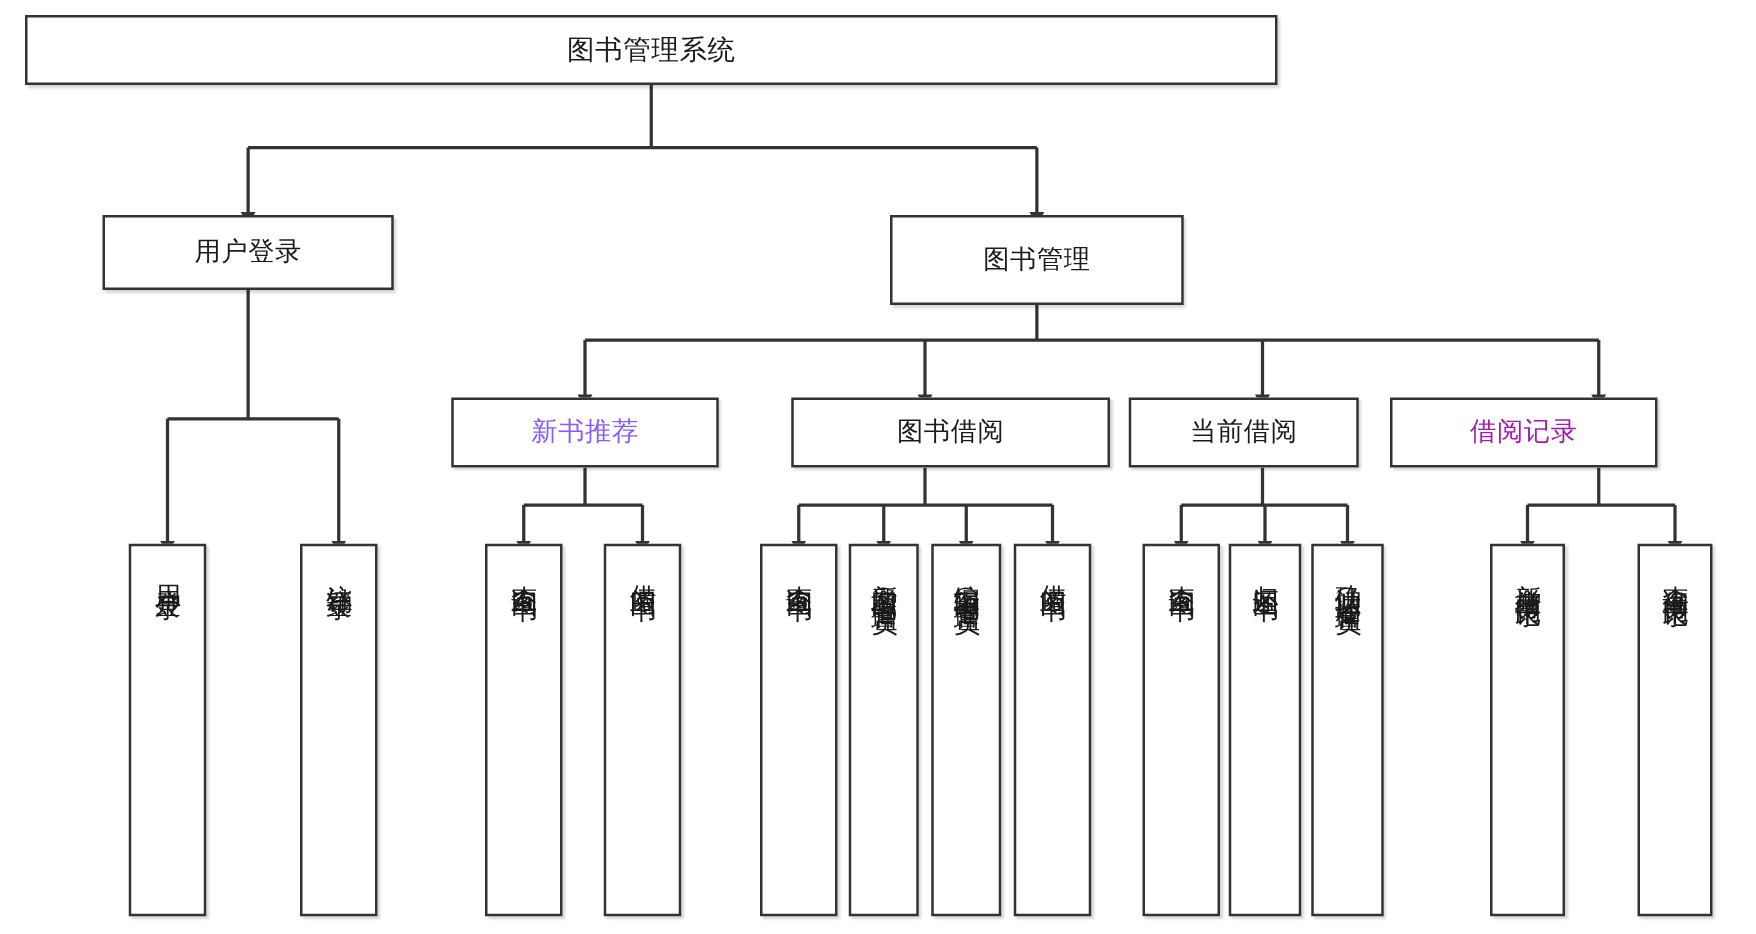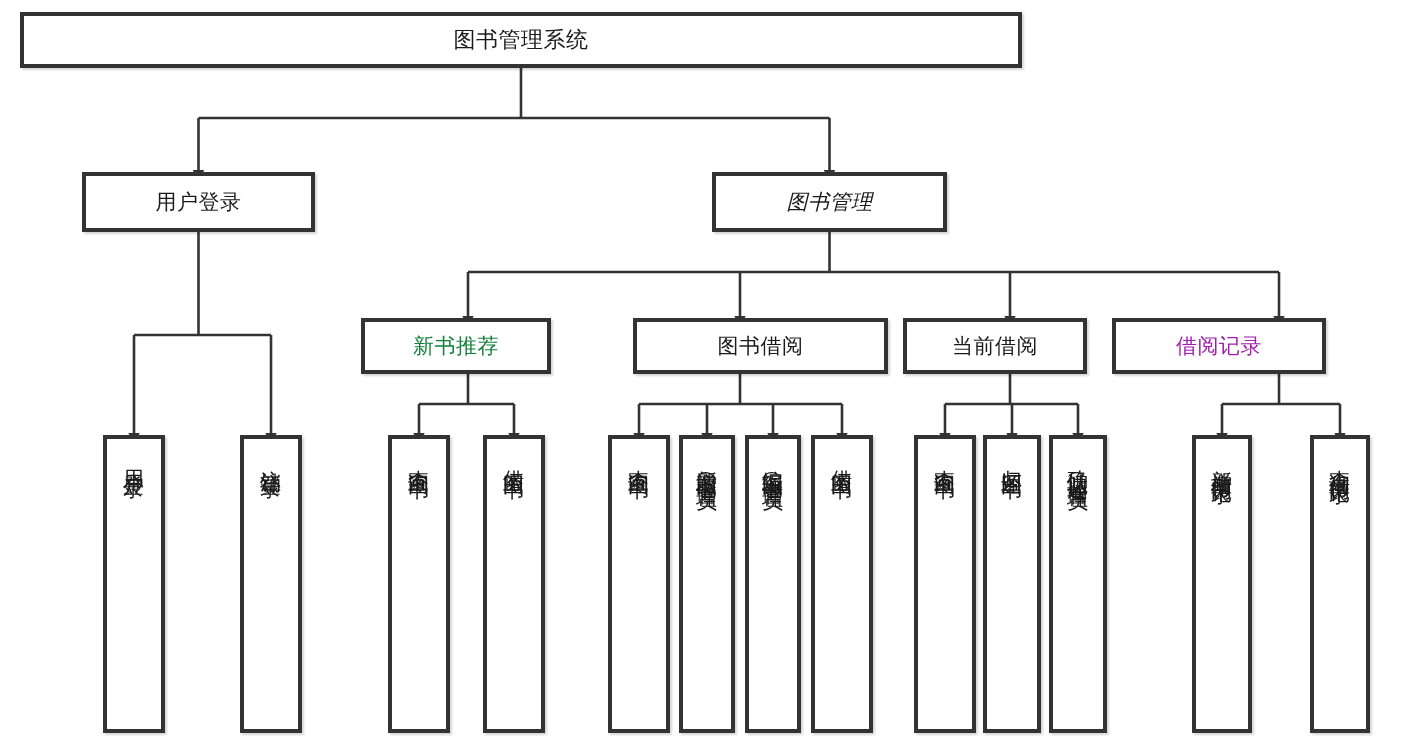--- a/index.html
+++ b/index.html
@@ -21,21 +21,21 @@
     position: absolute;
     left: 0;
     top: 0;
     width: 1405px;
     height: 747px;
   }
   .node {
     position: absolute;
     box-sizing: border-box;
     background: #ffffff;
-    border: 4px solid #6d28d9;
+    border: 2px solid #6d28d9;
     box-shadow: 2px 2px 2px rgba(0,0,0,0.16);
     display: flex;
     align-items: center;
     justify-content: center;
     color: #1a1a1a;
   }
   .node .label {
     display: block;
     text-align: center;
     line-height: 1.18;
@@ -114,24 +114,24 @@
       </g>
   </svg>
 
   <div id="node-layer">
       <div class="node horizontal root" style="left: 20px; top: 12px; width: 1002px; height: 56px; border-color: rgb(51, 51, 51); color: rgb(26, 26, 26);">
         <span class="label">图书管理系统</span>
       </div>
       <div class="node horizontal" style="left: 82px; top: 172px; width: 233px; height: 60px; border-color: rgb(51, 51, 51); color: rgb(26, 26, 26);">
         <span class="label">用户登录</span>
       </div>
-      <div class="node horizontal" style="left: 712px; top: 172px; width: 235px; height: 60px; border-color: rgb(51, 51, 51); color: rgb(26, 26, 26); font-style: italic;">
+      <div class="node horizontal" style="left: 712px; top: 172px; width: 235px; height: 72px; border-color: rgb(51, 51, 51); color: rgb(26, 26, 26);">
         <span class="label">图书管理</span>
       </div>
-      <div class="node horizontal" style="left: 361px; top: 318px; width: 190px; height: 56px; border-color: rgb(51, 51, 51); color: #15803d;">
+      <div class="node horizontal" style="left: 361px; top: 318px; width: 214px; height: 56px; border-color: rgb(51, 51, 51); color: #8b5cf6;">
         <span class="label">新书推荐</span>
       </div>
       <div class="node horizontal" style="left: 633px; top: 318px; width: 255px; height: 56px; border-color: rgb(51, 51, 51); color: rgb(26, 26, 26);">
         <span class="label">图书借阅</span>
       </div>
       <div class="node horizontal" style="left: 903px; top: 318px; width: 184px; height: 56px; border-color: rgb(51, 51, 51); color: rgb(26, 26, 26);">
         <span class="label">当前借阅</span>
       </div>
       <div class="node horizontal" style="left: 1112px; top: 318px; width: 214px; height: 56px; border-color: rgb(51, 51, 51); color: #a21caf;">
         <span class="label">借阅记录</span>

